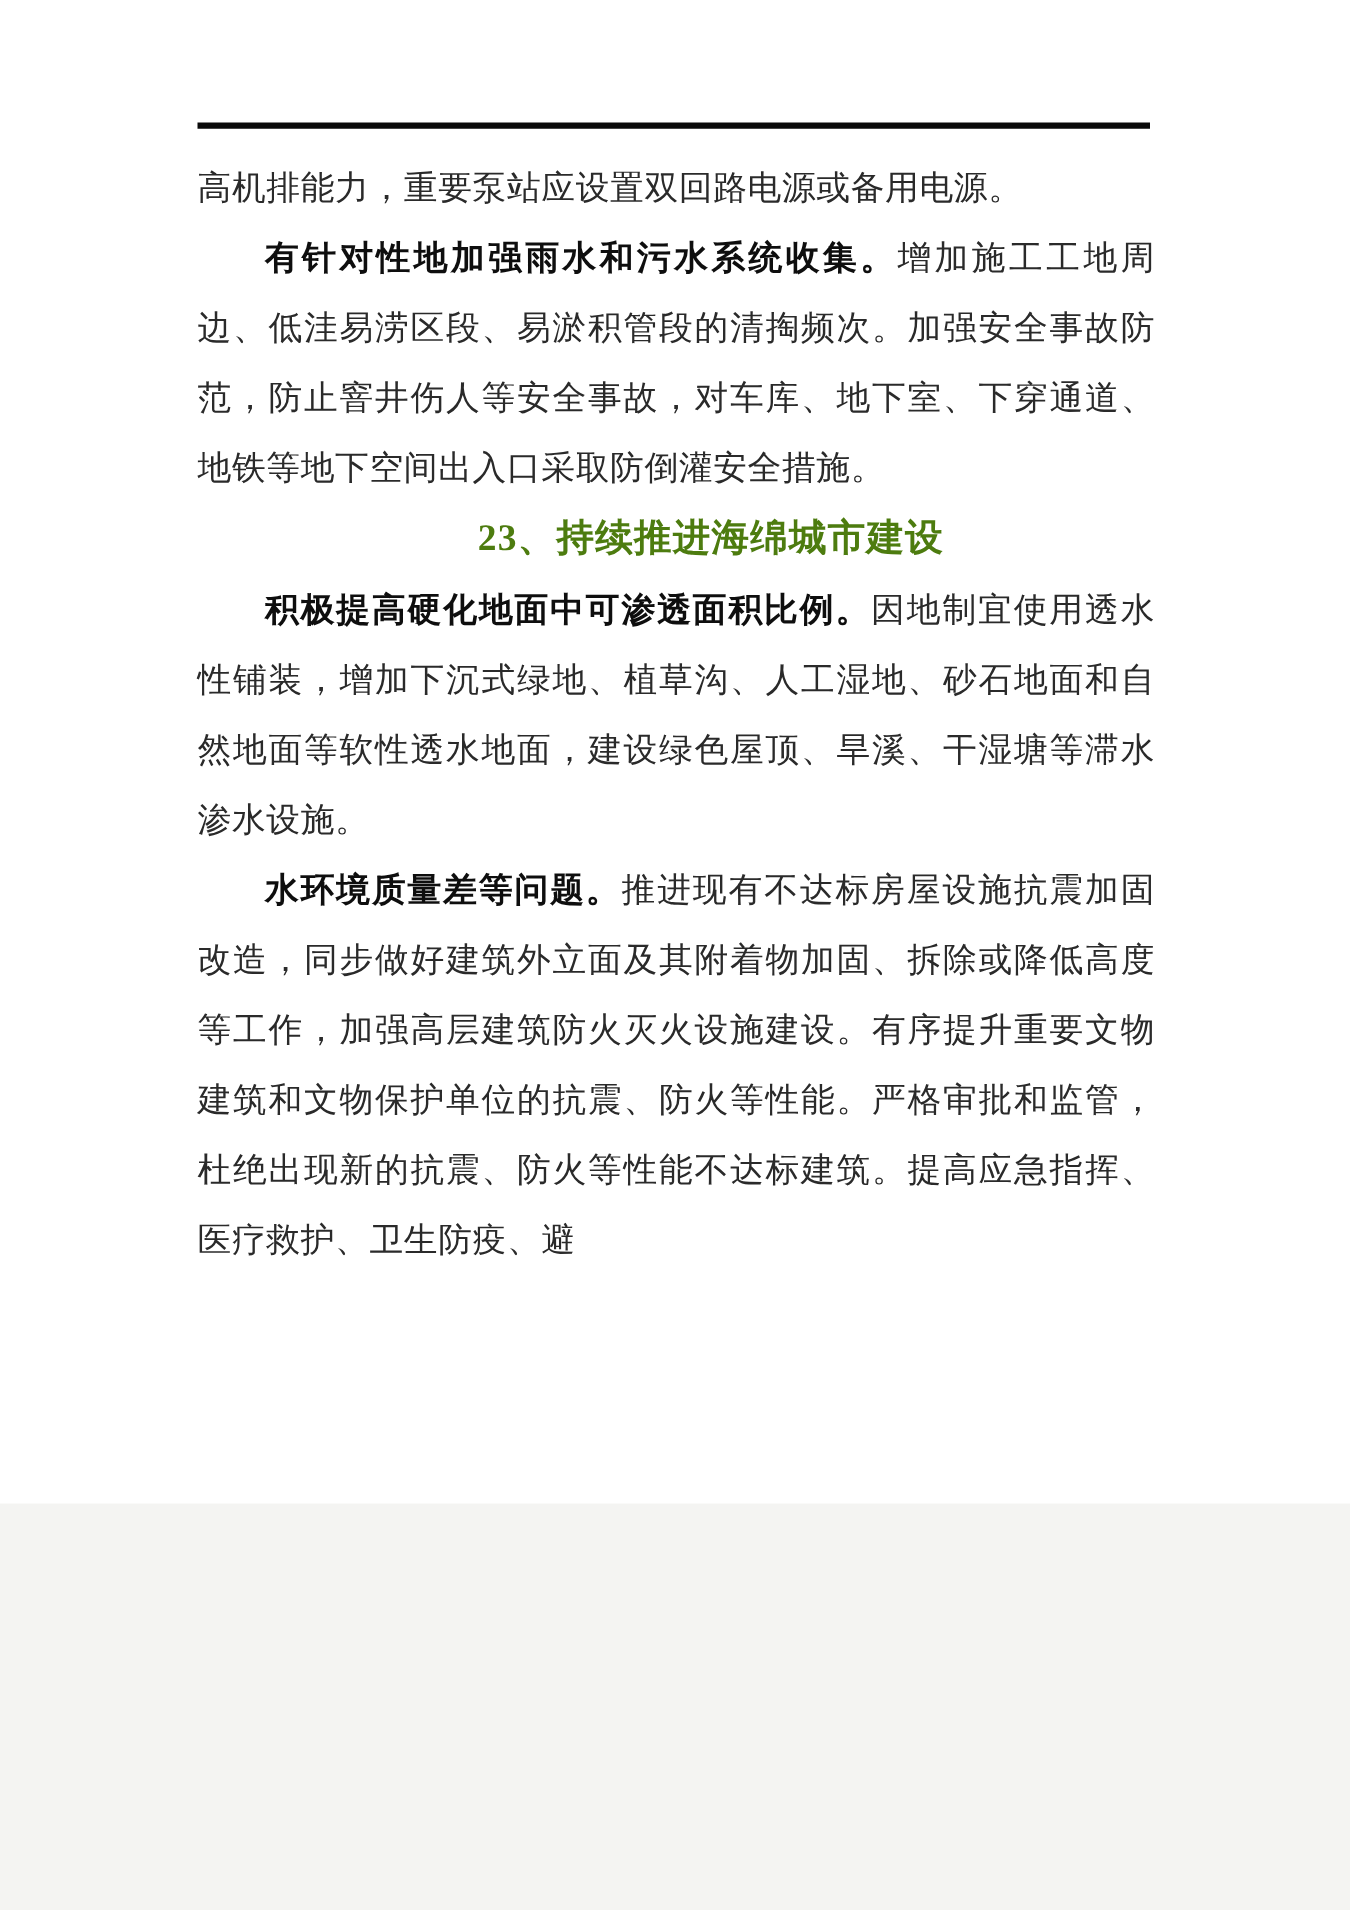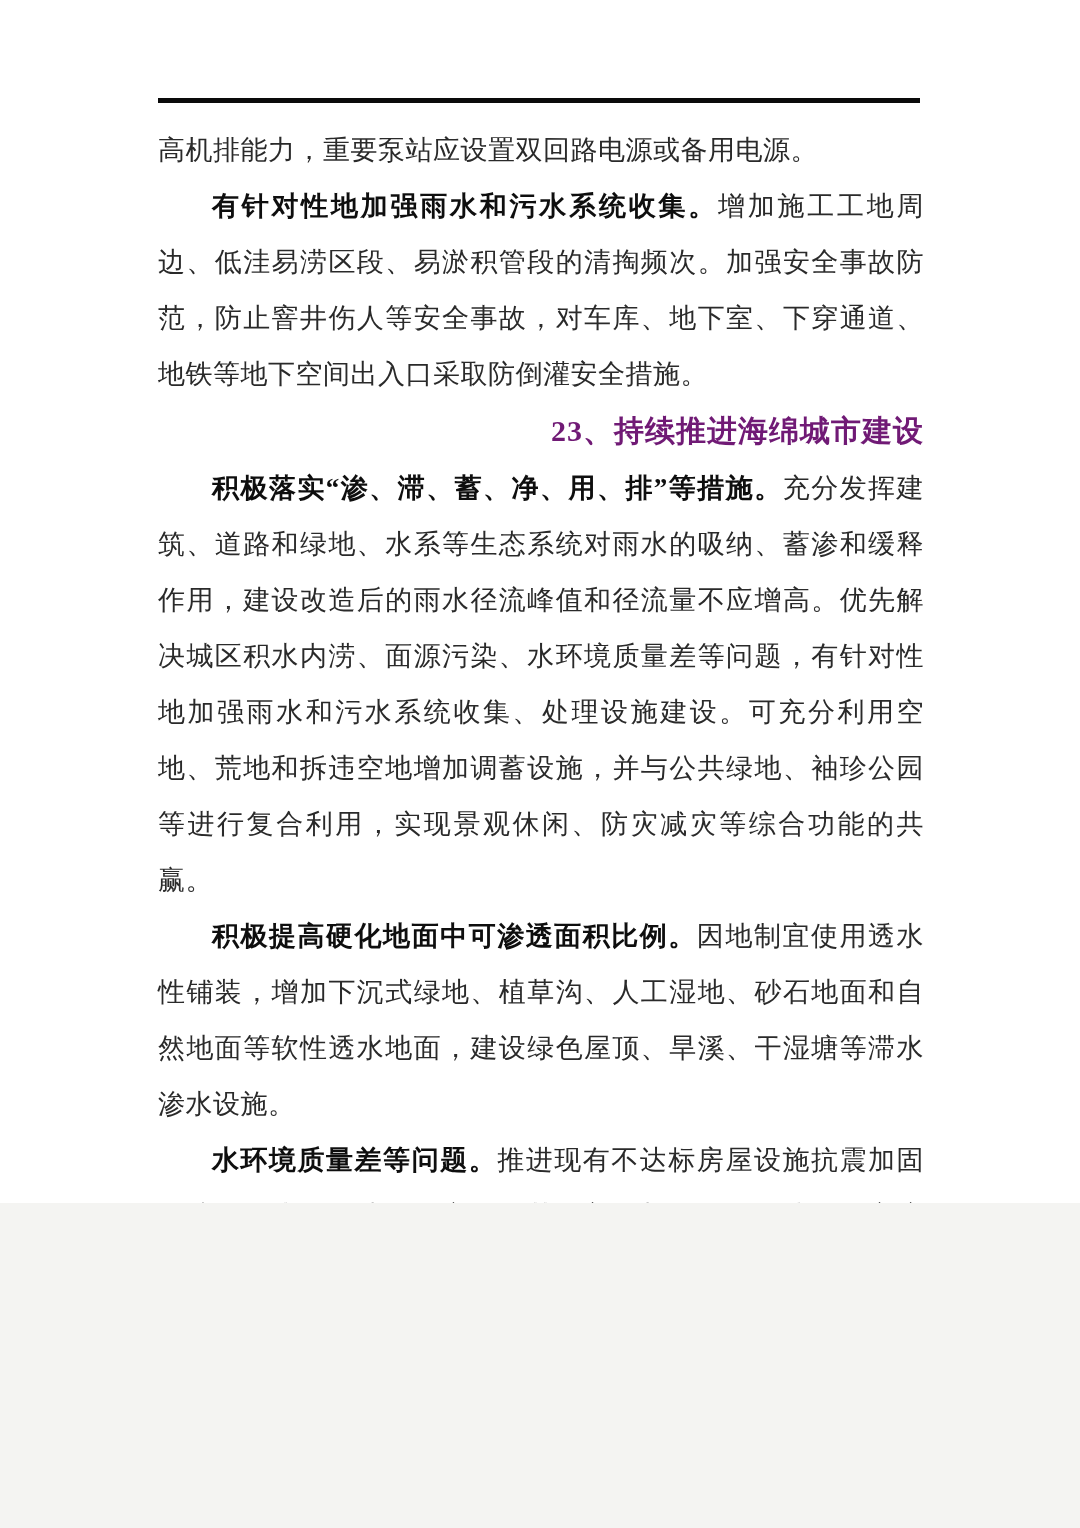--- a/index.html
+++ b/index.html
@@ -45,23 +45,23 @@
   }
   .content p .lead {
     font-weight: bold;
     color: #0e0e0e;
   }
   .content h2 {
     margin: 0;
     font-size: 30px;
     line-height: 58px;
     font-weight: bold;
-    color: #701a75;
+    color: #4d7c0f;
     text-indent: 1.85em;
-    text-align: right;
+    text-align: center;
     letter-spacing: 1px;
   }
   .page-number {
     position: absolute;
     left: 0;
     top: 1392px;
     width: 100%;
     text-align: left;
     font-size: 22px;
     color: #7f1d1d;
@@ -76,21 +76,20 @@
   <div class="header-rule"></div>
 
   <div class="content">
 
     <p class="continuation"><span>高机排能力，重要泵站应设置双回路电源或备用电源。</span></p>
 
     <p><span class="lead">有针对性地加强雨水和污水系统收集。</span><span>增加施工工地周边、低洼易涝区段、易淤积管段的清掏频次。加强安全事故防范，防止窨井伤人等安全事故，对车库、地下室、下穿通道、地铁等地下空间出入口采取防倒灌安全措施。</span></p>
 
     <h2>23、持续推进海绵城市建设</h2>
 
-    <p><span class="lead">积极落实“渗、滞、蓄、净、用、排”等措施。</span><span>充分发挥建筑、道路和绿地、水系等生态系统对雨水的吸纳、蓄渗和缓释作用，建设改造后的雨水径流峰值和径流量不应增高。优先解决城区积水内涝、面源污染、水环境质量差等问题，有针对性地加强雨水和污水系统收集、处理设施建设。可充分利用空地、荒地和拆违空地增加调蓄设施，并与公共绿地、袖珍公园等进行复合利用，实现景观休闲、防灾减灾等综合功能的共赢。</span></p>
 
     <p><span class="lead">积极提高硬化地面中可渗透面积比例。</span><span>因地制宜使用透水性铺装，增加下沉式绿地、植草沟、人工湿地、砂石地面和自然地面等软性透水地面，建设绿色屋顶、旱溪、干湿塘等滞水渗水设施。</span></p>
 
 
     <p><span class="lead">水环境质量差等问题。</span><span>推进现有不达标房屋设施抗震加固改造，同步做好建筑外立面及其附着物加固、拆除或降低高度等工作，加强高层建筑防火灭火设施建设。有序提升重要文物建筑和文物保护单位的抗震、防火等性能。严格审批和监管，杜绝出现新的抗震、防火等性能不达标建筑。提高应急指挥、医疗救护、卫生防疫、避</span></p>
 
   </div>
 
   <div class="page-number">- 19 -</div>
 

